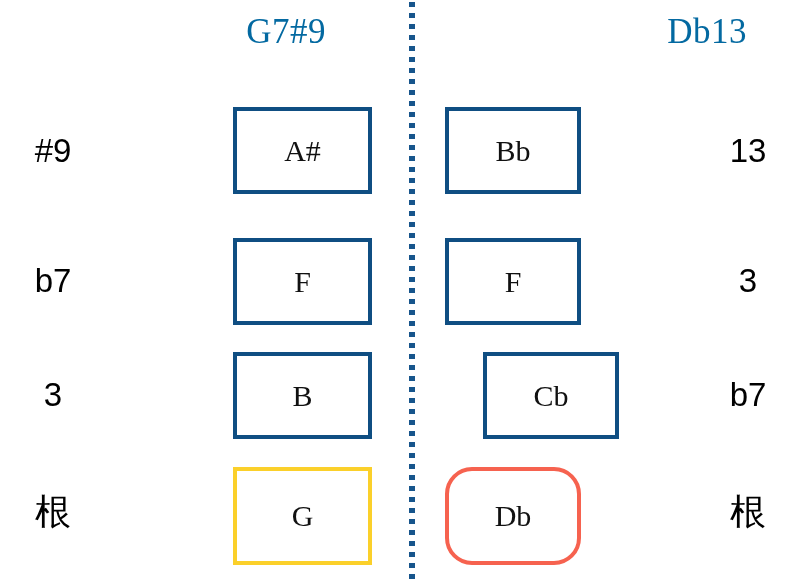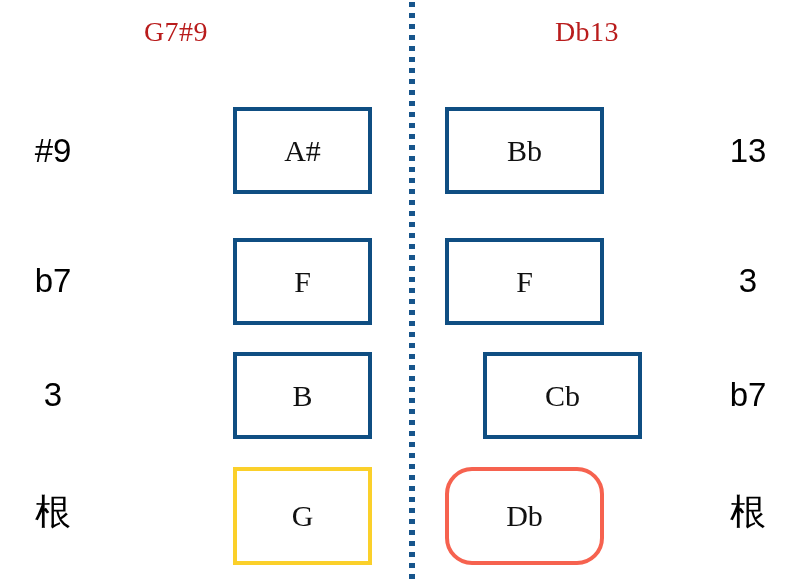--- a/index.html
+++ b/index.html
@@ -14,30 +14,30 @@
     background: #ffffff;
     overflow: hidden;
     font-family: "Liberation Sans", sans-serif;
   }
 
   
   .chord-title {
     position: absolute;
     top: 12px;
     width: 300px;
-    text-align: center;
+    text-align: right;
     font-family: "Liberation Serif", serif;
-    font-size: 28px;
+    font-size: 35px;
     line-height: 40px;
-    color: #b91c1c;
+    color: #0369a1;
     letter-spacing: 0.5px;
     white-space: nowrap;
   }
   #title-left  { left: 26px; }
-  #title-right { left: 437px; }
+  #title-right { left: 447px; }
 
   
   #divider {
     position: absolute;
     left: 409px;
     top: 2px;
     width: 6px;
     height: 578px;
     background-image: linear-gradient(
         to bottom,
@@ -55,21 +55,21 @@
     border-style: solid;
     border-width: 4px;
     display: flex;
     align-items: center;
     justify-content: center;
     font-family: "Liberation Serif", serif;
     font-size: 30px;
     color: #111111;
   }
   .col-left  { left: 233px; width: 139px; }
-  .col-right { left: 445px; width: 159px; }
+  .col-right { left: 445px; width: 136px; }
 
   .row-1 { top: 107px; height: 87px; }
   .row-2 { top: 238px; height: 87px; }
   .row-3 { top: 352px; height: 87px; }
   .row-4 { top: 467px; height: 98px; }
 
   
   .degree-label {
     position: absolute;
     width: 110px;

